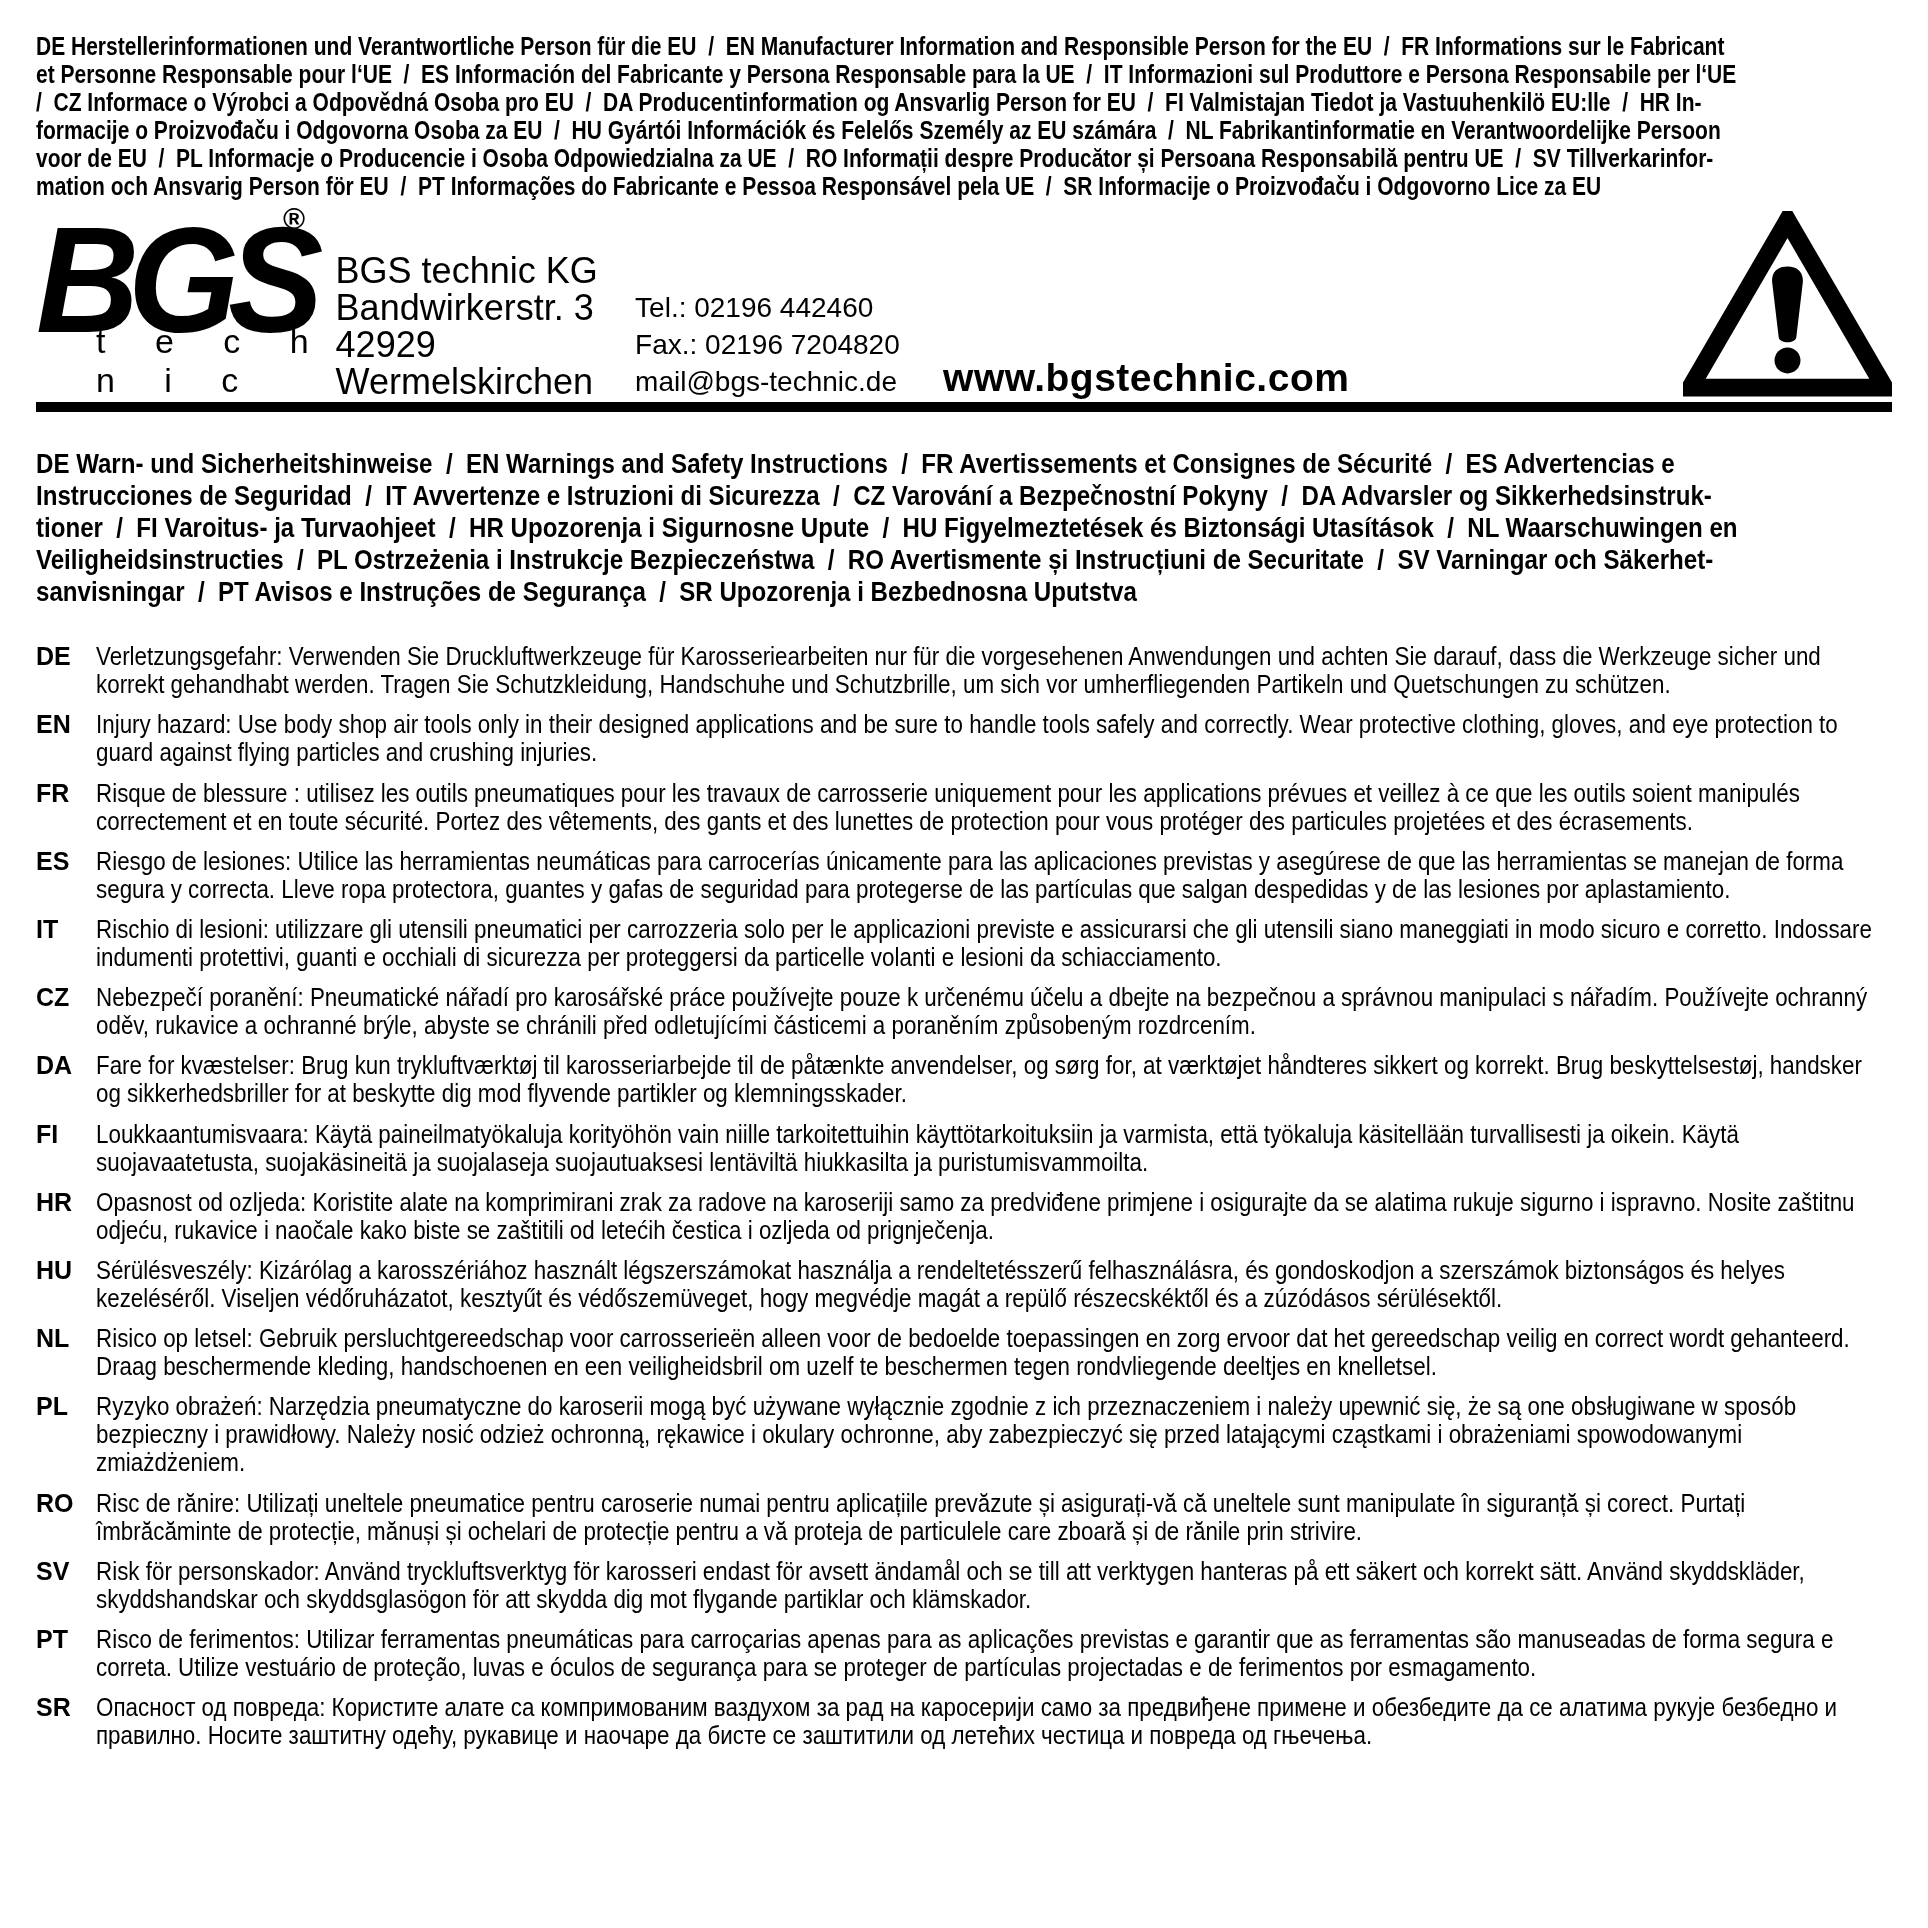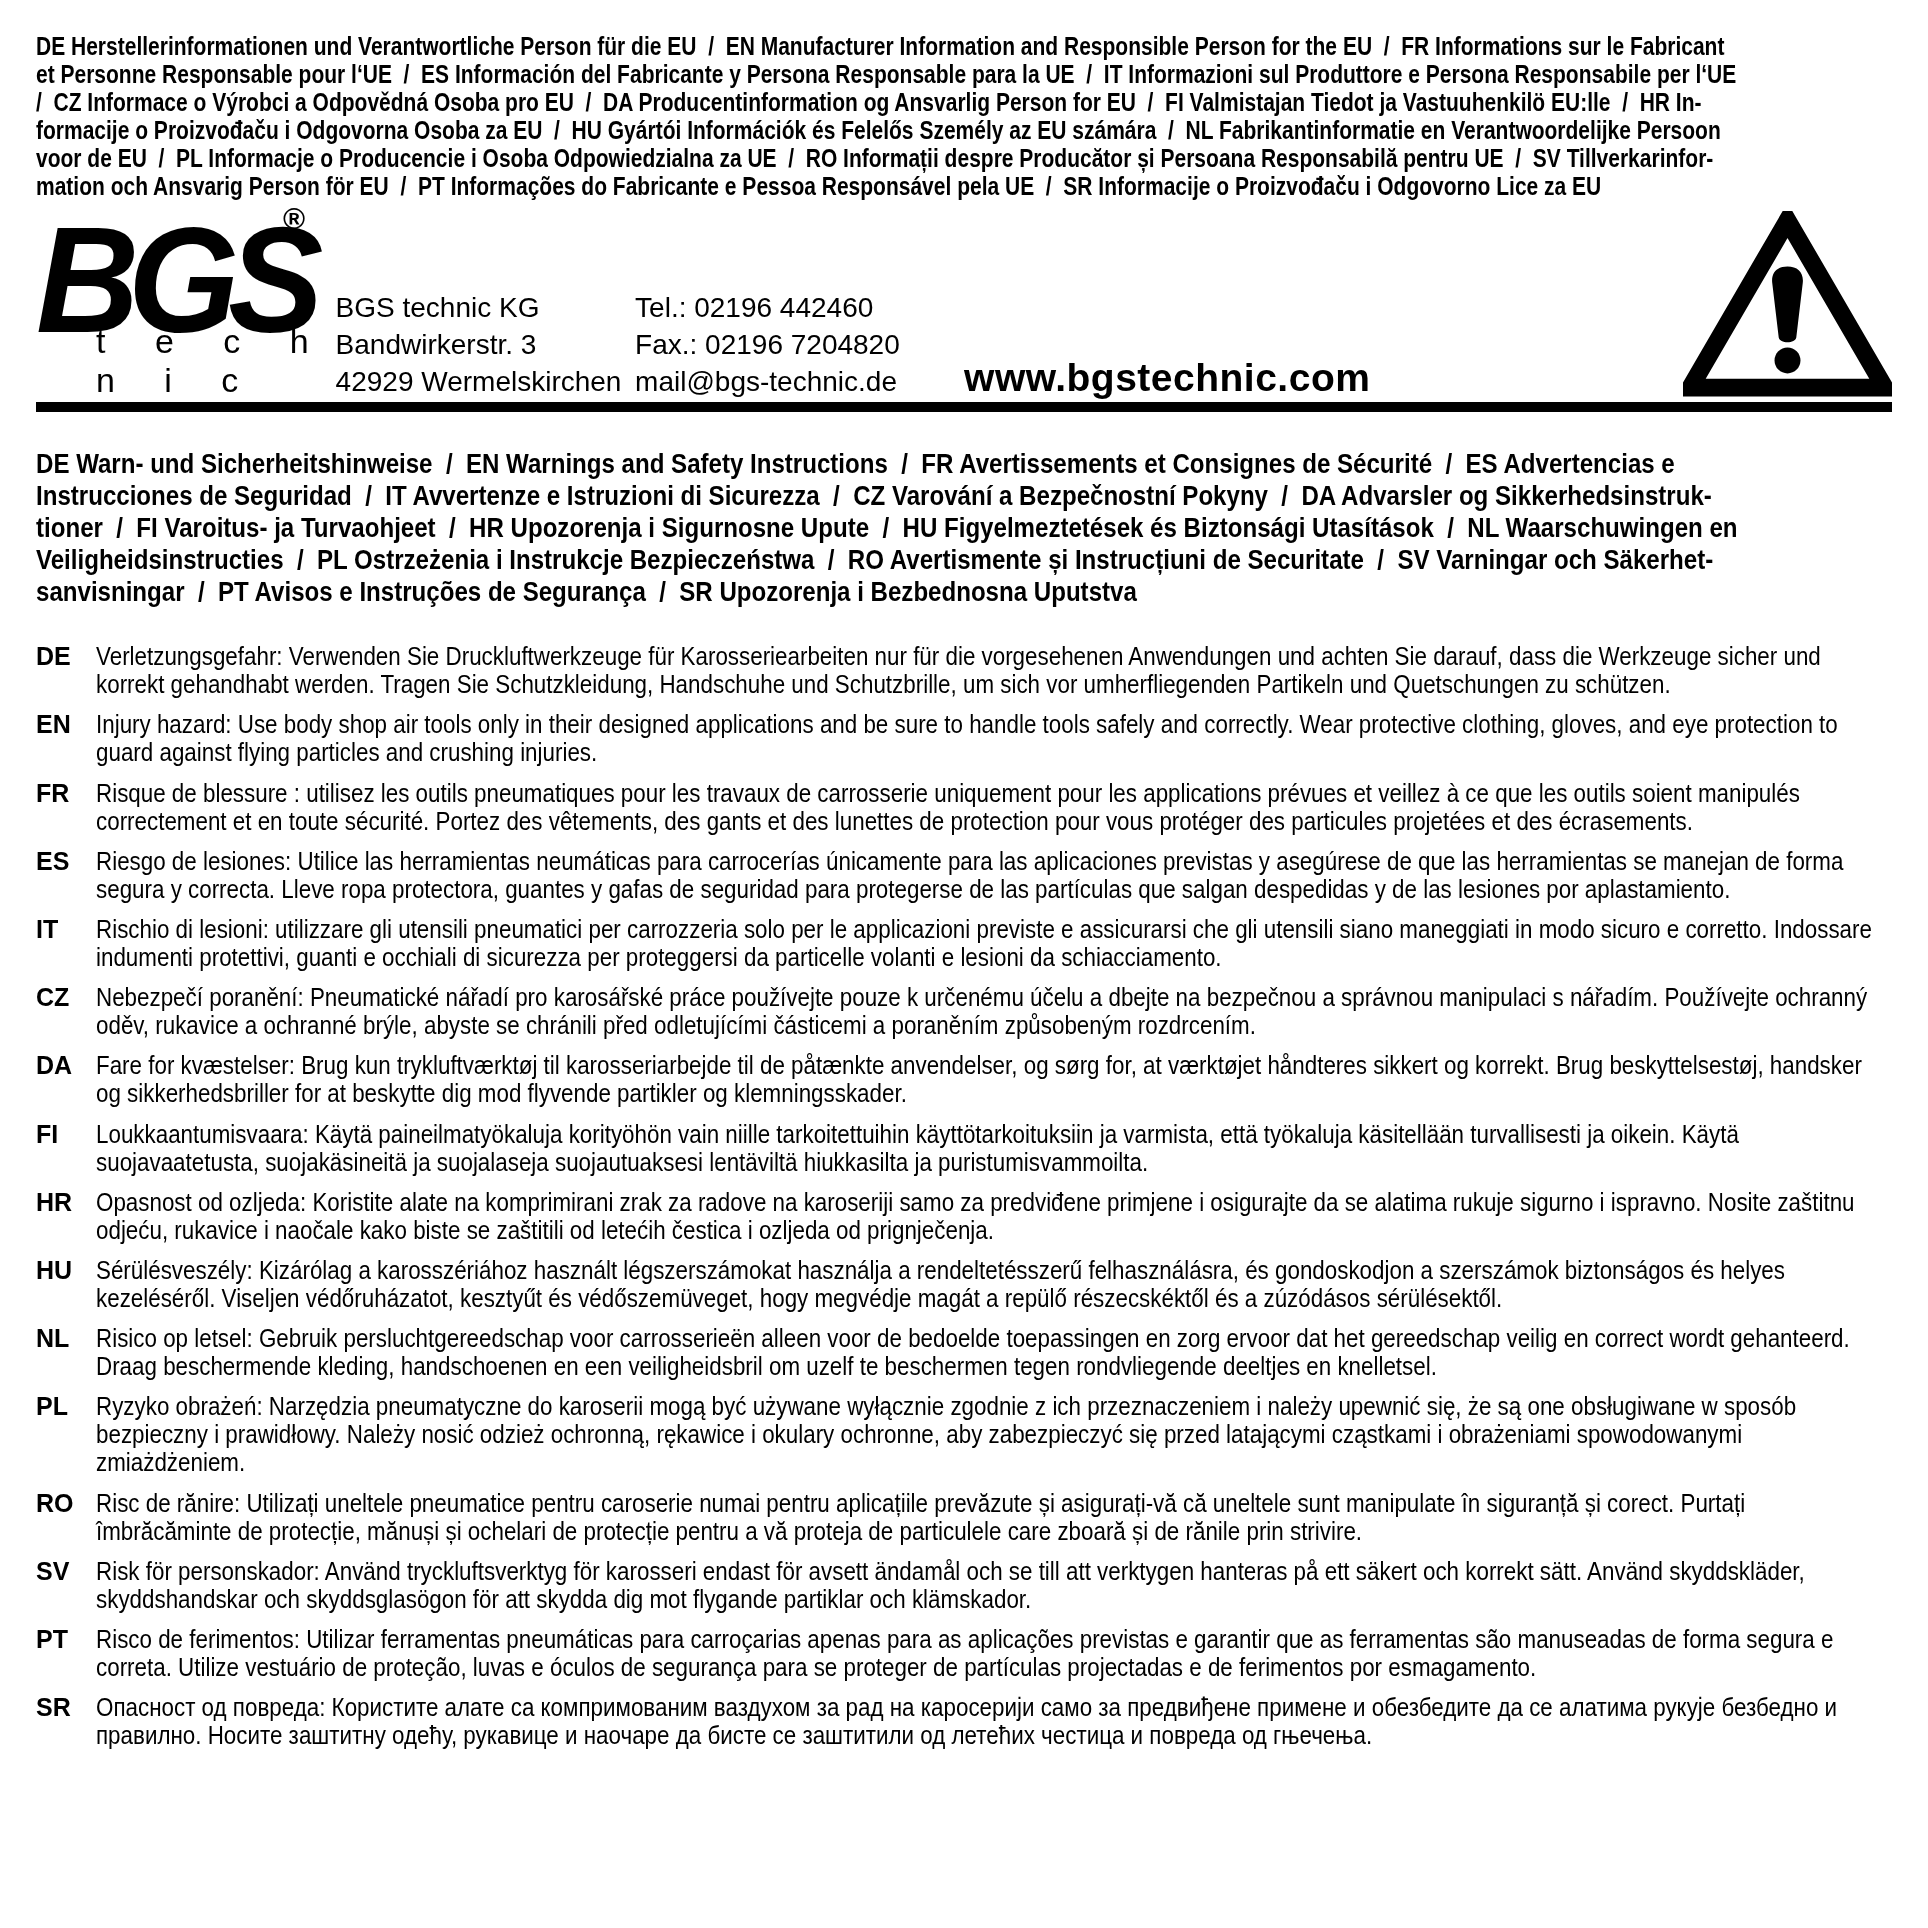--- a/index.html
+++ b/index.html
@@ -11,23 +11,23 @@
   .top-header div{white-space:pre;font-weight:bold;font-size:25px;line-height:28px;
         transform:scaleX(0.84);transform-origin:0 50%;}
 
   
   .company-row{display:flex;align-items:flex-end;margin-top:15px;height:185px;}
   .logo{flex:none;width:294px;position:relative;}
   .logo-brand{font-size:143px;line-height:141px;font-weight:bold;font-style:italic;
         letter-spacing:-11.3px;transform:scaleY(1.05);transform-origin:0 0;display:inline-block;}
   .logo-reg{position:absolute;top:-3.8px;left:247px;font-size:30px;font-weight:bold;font-style:normal;}
   .logo-sub{font-size:34px;font-weight:normal;letter-spacing:20px;margin:-24.5px 0 0 60px;}
-  .address-block{flex:none;margin-left:5.6px;margin-top:20px;font-size:28px;line-height:37px;width:292px;}
+  .address-block{flex:none;margin-left:5.6px;margin-top:20px;font-size:36px;line-height:37px;width:292px;}
   .contact-block{flex:none;margin-left:7.5px;margin-top:24.5px;font-size:28px;line-height:37px;width:282px;}
-  .website{flex:none;margin-left:47px;margin-top:105px;font-size:39px;font-weight:bold;letter-spacing:0.5px;}
+  .website{flex:none;margin-left:26px;margin-top:105px;font-size:39px;font-weight:bold;letter-spacing:0.5px;}
   .triangle-wrap{margin-left:auto;flex:none;}
 
   .divider{height:10.4px;background:#000;margin-top:1.9px;}
 
   
   .warnings-title{margin-top:36px;}
   .warnings-title div{white-space:pre;font-weight:bold;font-size:28px;line-height:32px;
         transform:scaleX(0.86);transform-origin:0 50%;}
 
   

